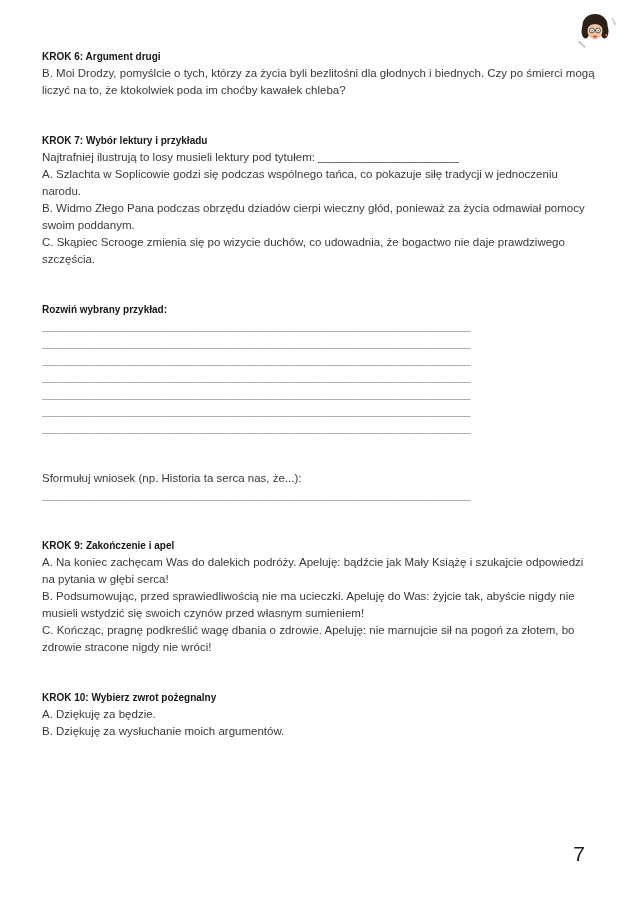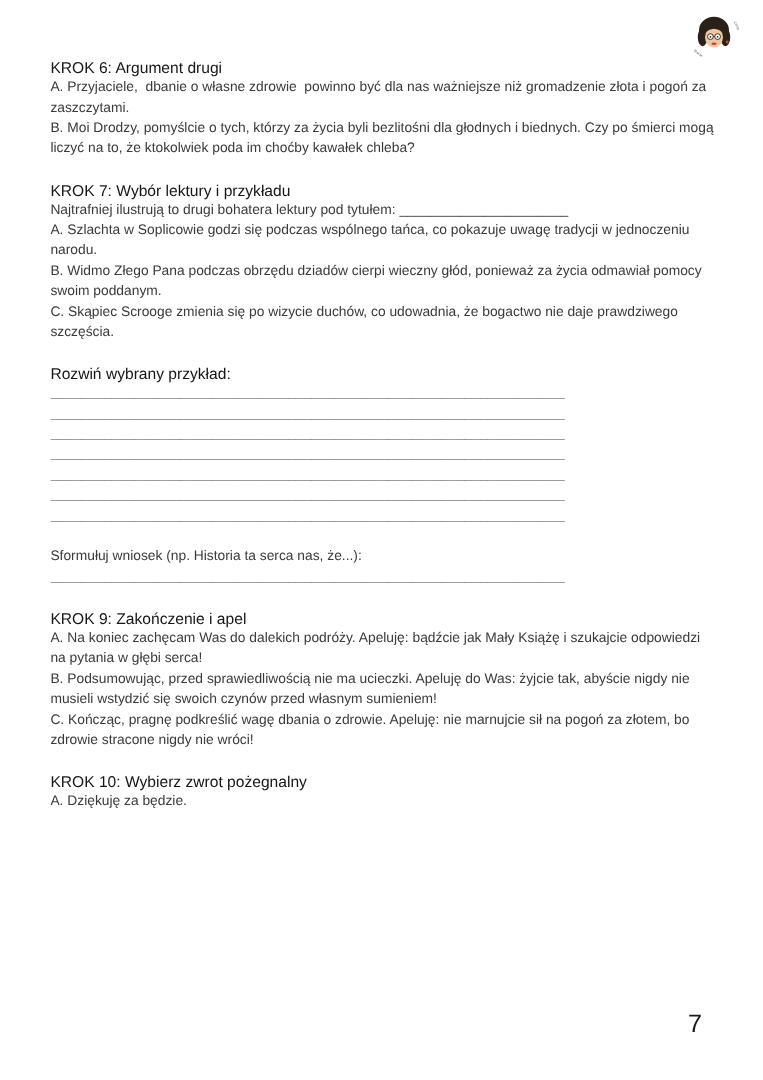--- a/index.html
+++ b/index.html
@@ -8,25 +8,25 @@
     background: #ffffff;
     font-family: "Liberation Sans", "DejaVu Sans", sans-serif;
     font-size: 11.5px;
     line-height: 17px;
     color: #3a3a3a;
     position: relative;
     overflow: hidden;
   }
   .page { position: absolute; inset: 0; padding: 48px 38px 0 42px; }
   .content { width: 556px; }
-  section { margin-top: 17px; }
+  section { margin-top: 33px; }
   section.first { margin-top: 0; }
   .heading {
-    font-size: 13px;
-    font-weight: 400;
+    font-size: 10px;
+    font-weight: 700;
     color: #161616;
     line-height: 17px;
   }
   .para { white-space: pre-wrap; }
   .answer-line {
     color: #4a4a4a;
     white-space: nowrap;
     overflow: hidden;
     line-height: 17px;
     height: 17px;
@@ -80,28 +80,27 @@
       <text class="arc-text">
         <textPath href="#arcPath" startOffset="16%">com</textPath>
       </text>
     </svg>
   </div>
 
   <main class="content">
 
     <section class="first">
       <h2 class="heading">KROK 6: Argument drugi</h2>
-      <p class="para">A. Przyjaciele,  dbanie o własne zdrowie  powinno być dla nas ważniejsze niż gromadzenie złota i pogoń za zaszczytami.</p>
       <p class="para">B. Moi Drodzy, pomyślcie o tych, którzy za życia byli bezlitośni dla głodnych i biednych. Czy po śmierci mogą liczyć na to, że ktokolwiek poda im choćby kawałek chleba?</p>
     </section>
 
     <section>
       <h2 class="heading">KROK 7: Wybór lektury i przykładu</h2>
-      <p class="para">Najtrafniej ilustrują to drugi bohatera lektury pod tytułem: ______________________</p>
-      <p class="para">A. Szlachta w Soplicowie godzi się podczas wspólnego tańca, co pokazuje uwagę tradycji w jednoczeniu narodu.</p>
+      <p class="para">Najtrafniej ilustrują to losy musieli lektury pod tytułem: ______________________</p>
+      <p class="para">A. Szlachta w Soplicowie godzi się podczas wspólnego tańca, co pokazuje siłę tradycji w jednoczeniu narodu.</p>
       <p class="para">B. Widmo Złego Pana podczas obrzędu dziadów cierpi wieczny głód, ponieważ za życia odmawiał pomocy swoim poddanym.</p>
       <p class="para">C. Skąpiec Scrooge zmienia się po wizycie duchów, co udowadnia, że bogactwo nie daje prawdziwego szczęścia.</p>
     </section>
 
     <section>
       <h2 class="heading">Rozwiń wybrany przykład:</h2>
       <div class="answer-line">___________________________________________________________________</div>
       <div class="answer-line">___________________________________________________________________</div>
       <div class="answer-line">___________________________________________________________________</div>
       <div class="answer-line">___________________________________________________________________</div>
@@ -118,19 +117,20 @@
     <section>
       <h2 class="heading">KROK 9: Zakończenie i apel</h2>
       <p class="para">A. Na koniec zachęcam Was do dalekich podróży. Apeluję: bądźcie jak Mały Książę i szukajcie odpowiedzi na pytania w głębi serca!</p>
       <p class="para">B. Podsumowując, przed sprawiedliwością nie ma ucieczki. Apeluję do Was: żyjcie tak, abyście nigdy nie musieli wstydzić się swoich czynów przed własnym sumieniem!</p>
       <p class="para">C. Kończąc, pragnę podkreślić wagę dbania o zdrowie. Apeluję: nie marnujcie sił na pogoń za złotem, bo zdrowie stracone nigdy nie wróci!</p>
     </section>
 
     <section>
       <h2 class="heading">KROK 10: Wybierz zwrot pożegnalny</h2>
       <p class="para">A. Dziękuję za będzie.</p>
+      <p class="para">B. Dziękuję za wysłuchanie moich argumentów.</p>
     </section>
 
   </main>
 
   <div class="page-number">7</div>
 
 </div>
 
 </body></html>

